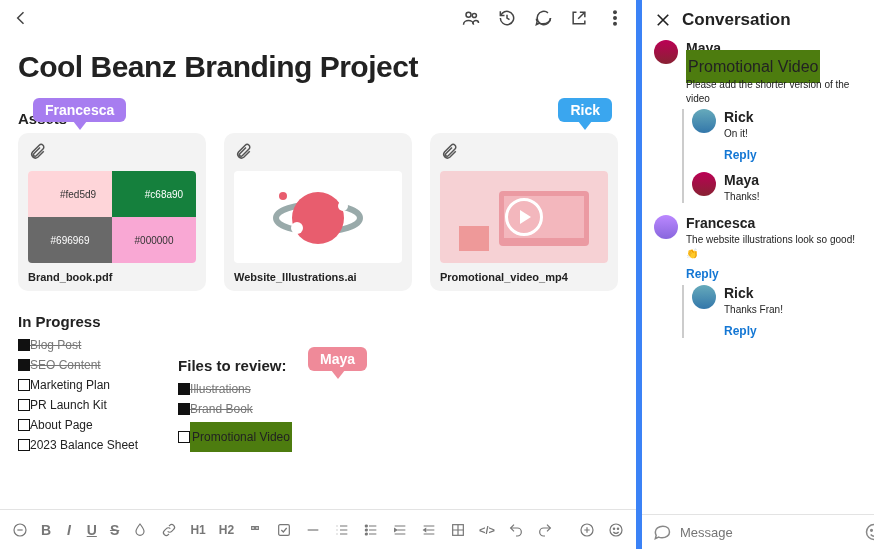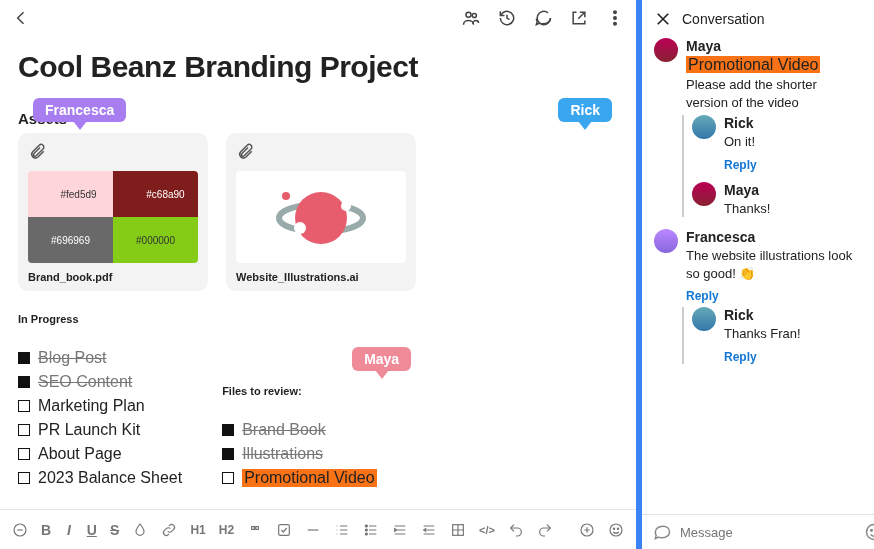--- a/index.html
+++ b/index.html
@@ -14,65 +14,65 @@
 h1.title { font-size:30px; font-weight:800; letter-spacing:-0.5px; margin:6px 0 26px 0; }
 .section-label { font-size:15px; font-weight:700; margin-bottom:6px; }
 .assets-row { display:flex; gap:18px; position:relative; }
 .asset-card { background:#f3f3f3; border-radius:10px; width:190px; padding:10px 10px 8px 10px; display:flex; flex-direction:column; }
 .asset-card .clip { margin-bottom:6px; }
 .asset-card .clip svg { width:18px; height:18px; stroke:#555; fill:none; stroke-width:2; }
 .asset-card .preview { height:92px; background:#fff; border-radius:4px; display:flex; flex-direction:column; overflow:hidden; }
 .swatch-grid { display:grid; grid-template-columns:1fr 1fr; grid-template-rows:1fr 1fr; height:100%; }
 .swatch { display:flex; align-items:center; justify-content:center; font-size:10px; font-weight:500; }
 .sw1 { background:#fed5d9; color:#333;padding-left:16px; }
-.sw2 { background:#7f1d1d; color:#fff;padding-left:20px; }
+.sw2 { background:#15803d; color:#fff;padding-left:20px; }
 .sw3 { background:#696969; color:#fff; }
-.sw4 { background:#84cc16; color:#333;text-align:center; }
+.sw4 { background:#f9a8d4; color:#333;text-align:center; }
 .asset-card .caption { font-size:11px; font-weight:700; margin-top:8px; color:#222; }
 .illus { background:#fff; display:flex; align-items:center; justify-content:center; }
 .video-prev { position:relative; background:#f7c9cc; }
 .video-prev .playcirc { position:absolute; top:50%; left:50%; transform:translate(-50%,-50%); width:38px; height:38px; border:3px solid #fff; border-radius:50%; display:flex; align-items:center; justify-content:center; }
 .video-prev .playcirc::after { content:""; border-left:11px solid #fff; border-top:7px solid transparent; border-bottom:7px solid transparent; margin-left:3px; }
 .cursor-tag { position:absolute; padding:4px 12px; border-radius:6px; color:#fff; font-weight:700; font-size:14px; z-index:5; }
 .cursor-tag::after { content:""; position:absolute; bottom:-8px; left:50%; transform:translateX(-50%); border-left:7px solid transparent; border-right:7px solid transparent; }
 .tag-francesca { background:#a77df0; top:-35px; left:15px; }
 .tag-francesca::after { border-top:9px solid #a77df0; }
 .tag-rick { background:#3aa6ef; top:-35px; right:6px; }
 .tag-rick::after { border-top:9px solid #3aa6ef; }
 .tag-maya { background:#ef8a99; }
 .tag-maya::after { border-top:9px solid #ef8a99; }
 .assets-wrap { position:relative; }
 .lists-row { display:flex; gap:40px; margin-top:22px; }
 .list-col { display:flex; flex-direction:column; gap:6px; position:relative; }
-.list-col .col-title { font-size:11px; font-weight:700; margin-bottom:18px; }
-.check-item { display:flex; align-items:center; gap:8px; font-size:16px; }
+.list-col .col-title { font-size:15px; font-weight:700; margin-bottom:2px; }
+.check-item { display:flex; align-items:center; font-size:12px; }
 .box { width:12px; height:12px; border:1.5px solid #111; display:inline-block; }
 .box.filled { background:#111; }
 .check-item.done span.txt { text-decoration:line-through; color:#777; }
-.highlight { background:#f97316; padding:0 2px; }
+.highlight { background:#4d7c0f; padding:8px 2px; }
 .review-wrap { position:relative;justify-content:flex-end; }
 .toolbar { height:40px; border-top:1px solid #e3e3e3; display:flex; align-items:center; gap:13px; padding:0 12px; color:#777; font-size:14px; }
 .toolbar .tbtn { width:20px; text-align:center; cursor:pointer; font-weight:600; display:flex; align-items:center; justify-content:center; }
 .toolbar .tbtn svg { width:16px; height:16px; stroke:#777; fill:none; stroke-width:1.8; }
 .toolbar .spacer { flex:1; }
 
 .side { width:232px; display:flex; flex-direction:column; }
 .side-header { display:flex; align-items:center; gap:10px; padding:10px 12px 6px 12px; }
 .side-header .closebtn { width:18px; height:18px; cursor:pointer; }
 .side-header .closebtn svg { width:18px; height:18px; stroke:#222; stroke-width:2.2; fill:none; }
-.side-header h2 { font-size:14px; font-weight:400; }
+.side-header h2 { font-size:17px; font-weight:700; }
 .thread { flex:1; overflow:auto; padding:4px 12px; display:flex; flex-direction:column; gap:12px; }
 .msg { display:flex; gap:8px; }
 .avatar { width:24px; height:24px; border-radius:50%; flex-shrink:0; display:flex; align-items:center; justify-content:center; font-size:10px; color:#fff; font-weight:700; }
 .av-maya { background:linear-gradient(#b05,#823); }
 .av-rick { background:linear-gradient(#6ab,#37a); }
 .av-fran { background:linear-gradient(#b8f,#86d); }
 .msg-body { display:flex; flex-direction:column; gap:2px; }
 .msg-body .name { font-weight:700; font-size:14px; }
-.msg-body .text { font-size:13px; line-height:1.35; }
+.msg-body .text { font-size:10px; line-height:1.35; }
 .msg-body .reply-link { color:#1477d4; font-size:12px; font-weight:600; cursor:pointer; margin-top:5px; }
 .reply-thread { margin-left:28px; border-left:2px solid #ccc; padding-left:8px; display:flex; flex-direction:column; gap:10px; margin-top:4px; }
 .side-input { border-top:1px solid #e3e3e3; display:flex; align-items:center; padding:6px 10px; gap:8px; }
 .side-input input { flex:1; border:none; outline:none; font-size:13px; color:#3b82f6; }
 .side-input .emoji, .side-input .send { width:22px; height:22px; display:flex; align-items:center; justify-content:center; cursor:pointer; }
 .side-input svg { width:20px; height:20px; stroke:#888; fill:none; stroke-width:1.8; }
 </style>
 </head>
 <body>
 
@@ -164,20 +164,37 @@
                 <ellipse cx="55" cy="42" rx="42" ry="14" fill="none" stroke="#9aa" stroke-width="6"></ellipse>
                 <circle cx="55" cy="42" r="26" fill="#e85d6e"></circle>
                 <circle cx="34" cy="52" r="6" fill="#fff"></circle>
                 <circle cx="80" cy="30" r="5" fill="#fff"></circle>
                 <circle cx="20" cy="20" r="4" fill="#e85d6e"></circle>
               </svg>
             </div>
             <div class="caption">Website_Illustrations.ai</div>
           </div>
 
+          <div class="asset-card">
+            <div class="clip">
+              <svg viewBox="0 0 24 24">
+                  <path d="M21 11l-8 8a5 5 0 0 1-7-7l9-9a3.5 3.5 0 0 1 5 5l-9 9a2 2 0 0 1-3-3l8-8"></path>
+                </svg>
+            </div>
+            <div class="preview video-prev">
+              <svg width="100%" height="100%" viewBox="0 0 190 92" preserveAspectRatio="xMidYMid slice">
+                <rect width="190" height="92" fill="#f6d1d4"></rect>
+                <rect x="70" y="20" width="90" height="55" rx="4" fill="#eb9aa2"></rect>
+                <rect x="75" y="25" width="80" height="42" fill="#f3b7bd"></rect>
+                <rect x="30" y="55" width="30" height="25" fill="#e99"></rect>
+              </svg>
+              <div class="playcirc"></div>
+            </div>
+            <div class="caption">Promotional_video_mp4</div>
+          </div>
         </div>
       </div>
 
       <div class="lists-row">
         <div class="list-col">
           <div class="col-title">In Progress</div>
           <div class="check-item done">
               <span class="box filled"></span>
               <span class="txt">Blog Post</span>
             </div>
@@ -200,25 +217,25 @@
           <div class="check-item">
               <span class="box"></span>
               <span class="txt">2023 Balance Sheet</span>
             </div>
         </div>
 
         <div class="list-col review-wrap">
           <div class="col-title">Files to review:</div>
           <div class="check-item done">
               <span class="box filled"></span>
-              <span class="txt">Brand Book</span>
+              <span class="txt">Illustrations</span>
             </div>
           <div class="check-item done">
               <span class="box filled"></span>
-              <span class="txt">Illustrations</span>
+              <span class="txt">Brand Book</span>
             </div>
           <div class="check-item">
               <span class="box"></span>
               <span class="txt highlight">Promotional Video</span>
             </div>
           <div class="cursor-tag tag-maya" style="top:34px; left:130px;">Maya</div>
         </div>
       </div>
     </div>
 

